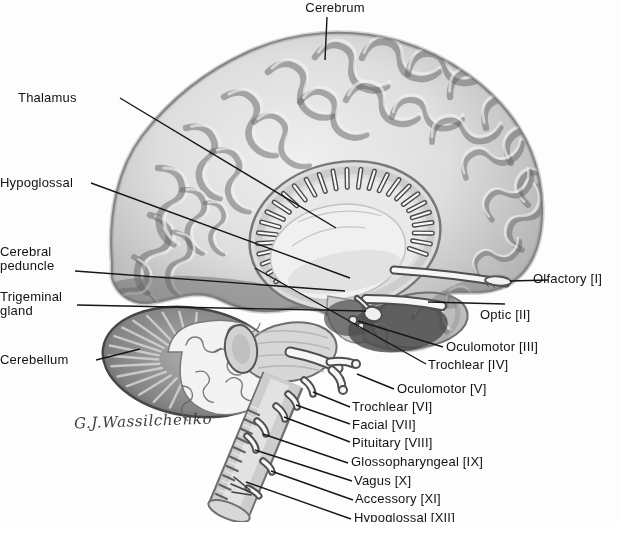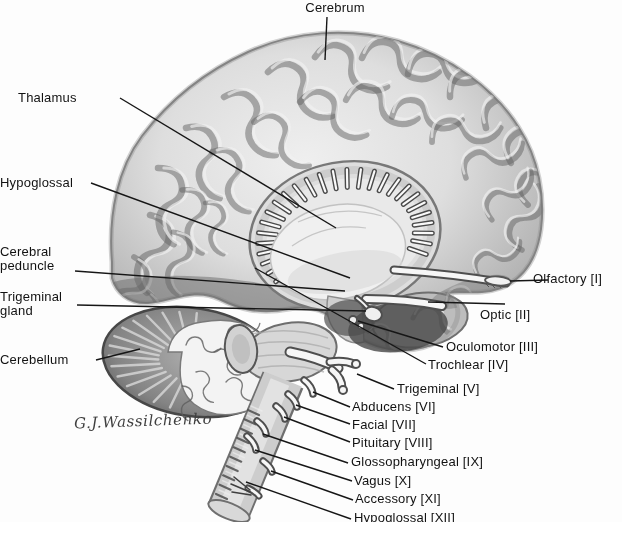--- a/index.html
+++ b/index.html
@@ -330,22 +330,22 @@
   <div class="lbl c" style="left:298px;top:1px;width:74px;">Cerebrum</div>
   <div class="lbl r" style="left:18px;top:91px;width:100px;">Thalamus</div>
   <div class="lbl r" style="left:0px;top:176px;width:91px;">Hypoglossal</div>
   <div class="lbl r wrap2" style="left:0px;top:245px;width:74px;">Cerebral peduncle</div>
   <div class="lbl r wrap2" style="left:0px;top:290px;width:72px;">Trigeminal gland</div>
   <div class="lbl r" style="left:0px;top:353px;width:94px;">Cerebellum</div>
   <div class="lbl" style="left:533px;top:272px;">Olfactory [I]</div>
   <div class="lbl" style="left:480px;top:296px;margin-top:12px;">Optic [II]</div>
   <div class="lbl" style="left:446px;top:340px;text-align:center;">Oculomotor [III]</div>
   <div class="lbl" style="left:428px;top:358px;">Trochlear [IV]</div>
-  <div class="lbl" style="left:397px;top:382px;">Trigeminal [V]</div>
-  <div class="lbl" style="left:352px;top:400px;">Abducens [VI]</div>
+  <div class="lbl" style="left:397px;top:382px;">Oculomotor [V]</div>
+  <div class="lbl" style="left:352px;top:400px;">Trochlear [VI]</div>
   <div class="lbl" style="left:352px;top:418px;">Facial [VII]</div>
   <div class="lbl" style="left:352px;top:436px;">Pituitary [VIII]</div>
   <div class="lbl" style="left:351px;top:455px;">Glossopharyngeal [IX]</div>
   <div class="lbl" style="left:354px;top:474px;text-align:center;">Vagus [X]</div>
   <div class="lbl" style="left:355px;top:492px;">Accessory [XI]</div>
   <div class="lbl" style="left:354px;top:511px;">Hypoglossal [XII]</div>
 
   <div id="signature">G.J.Wassilchenko</div>
 </div>
 

